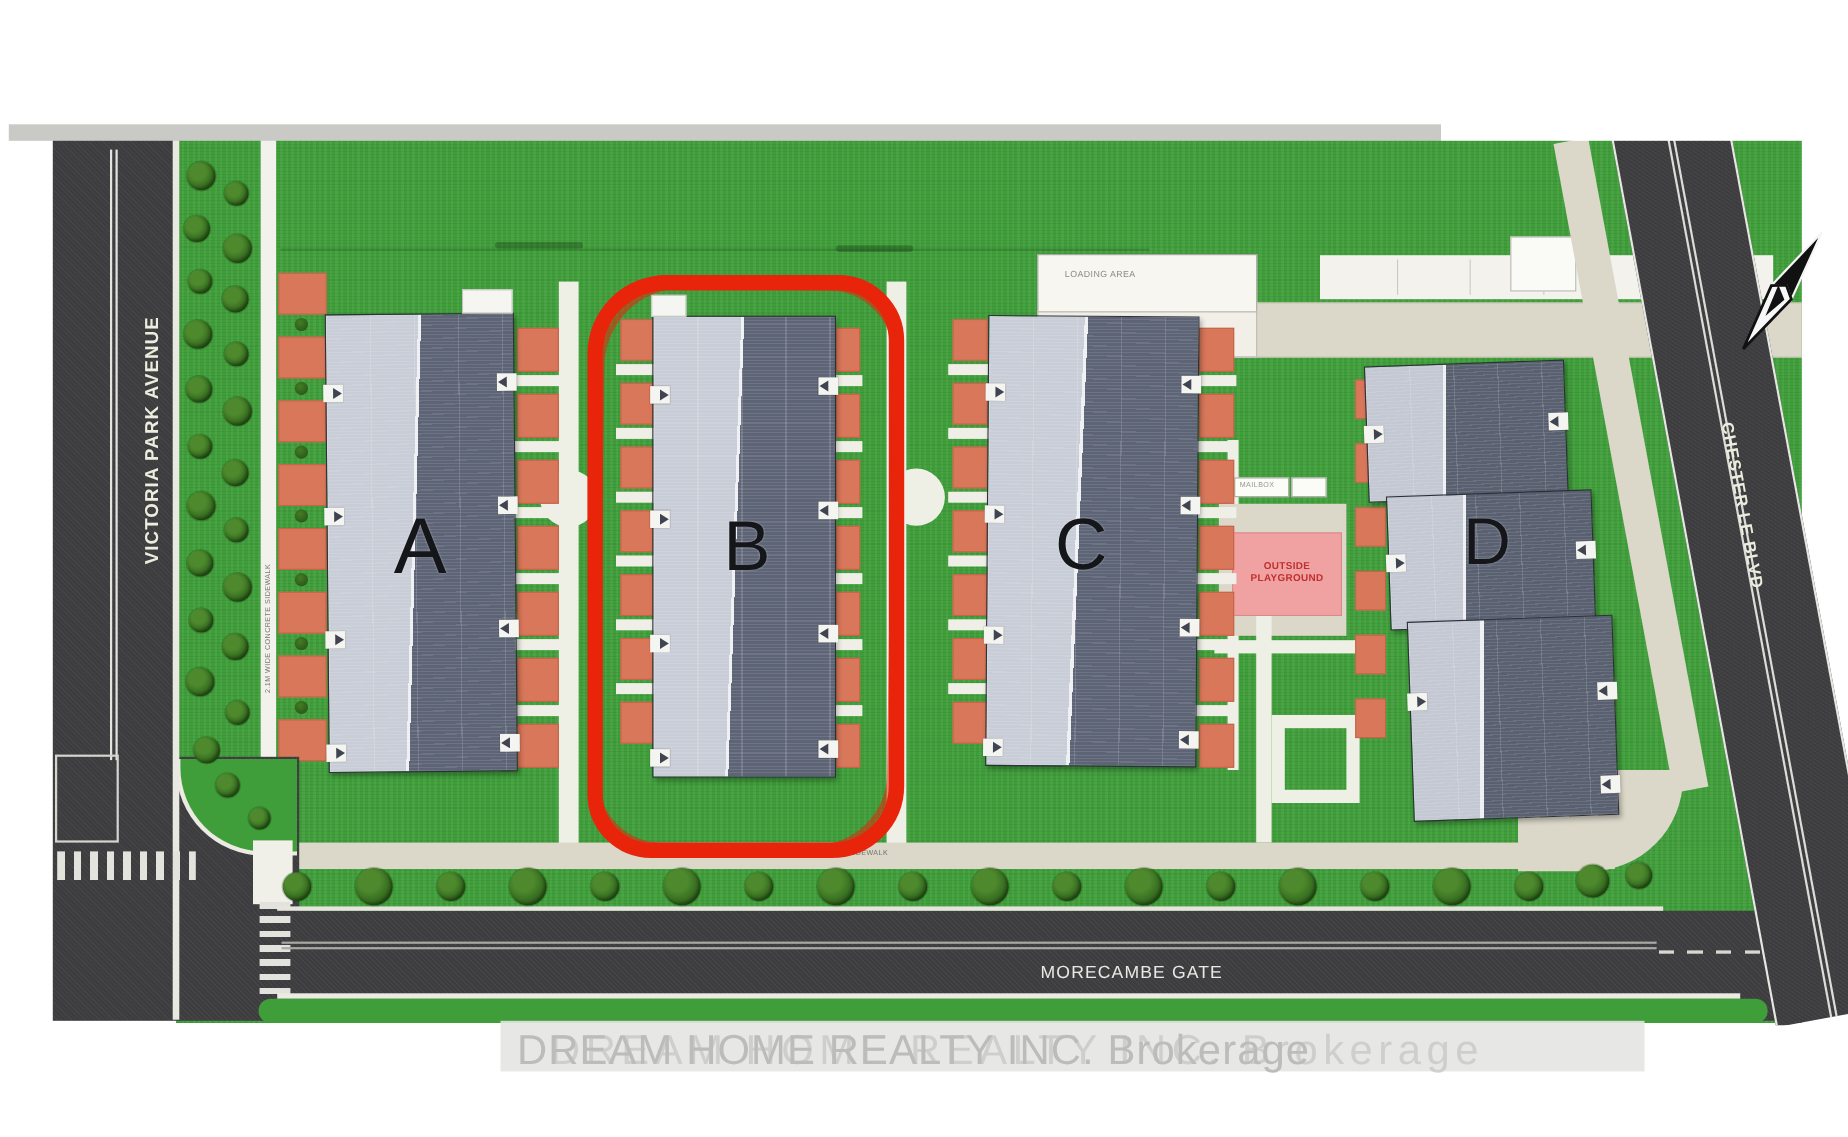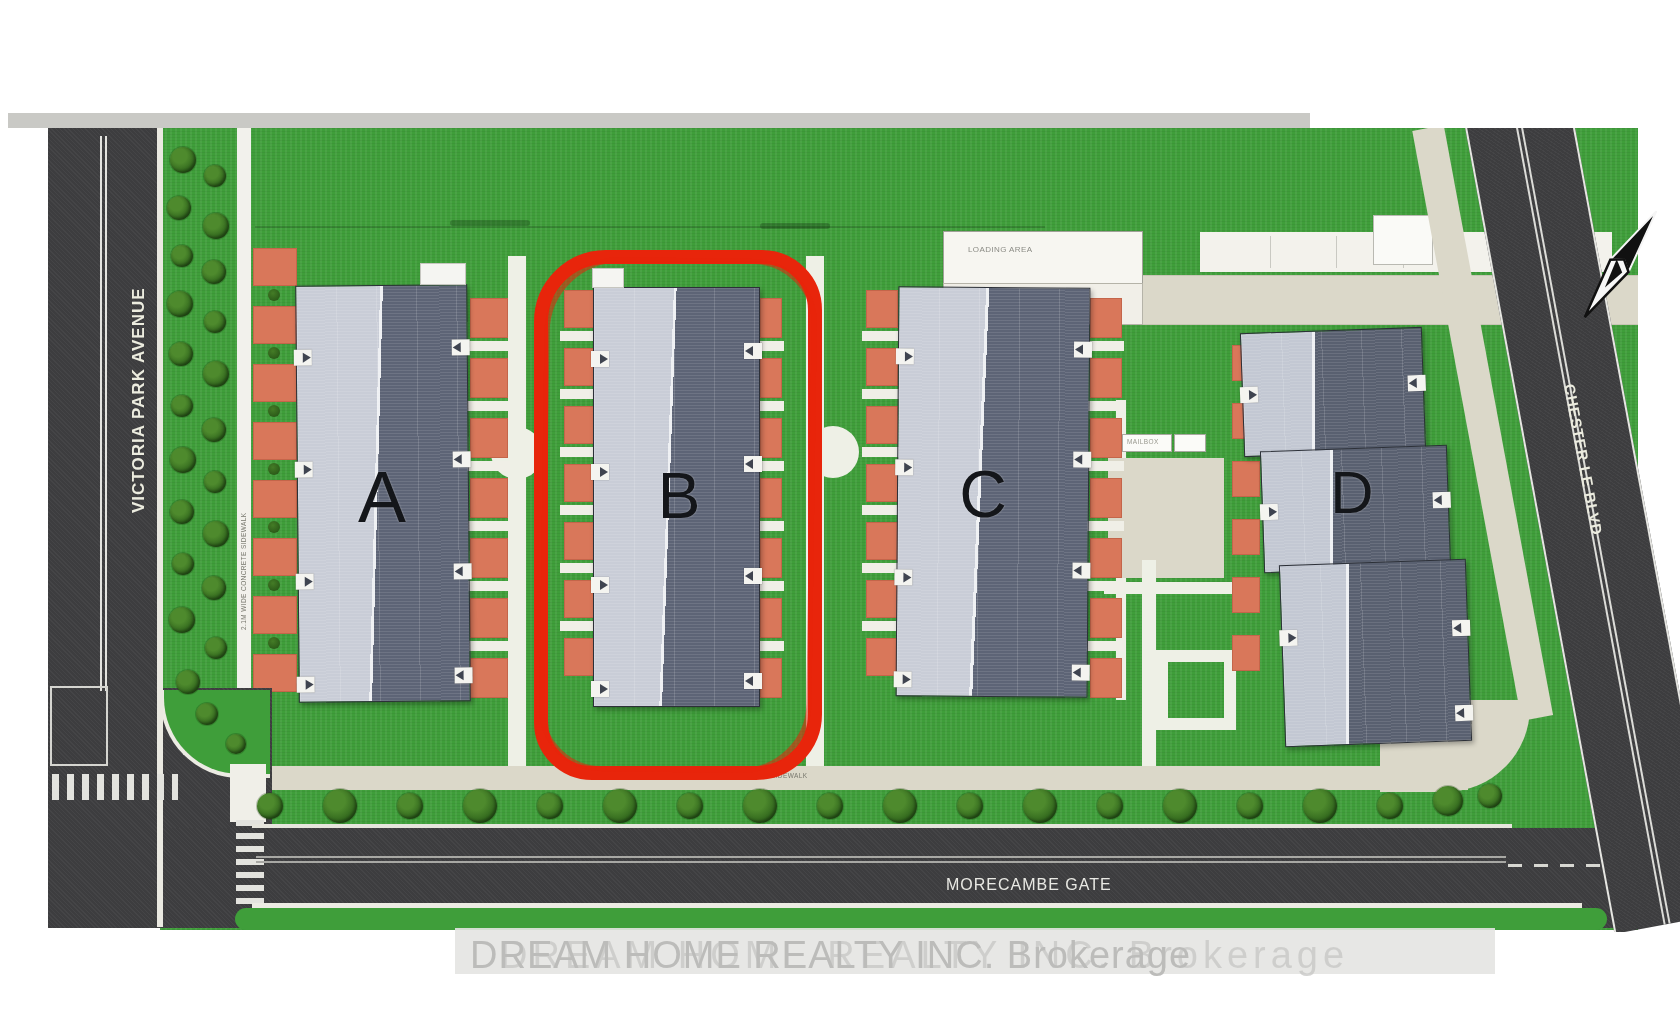--- a/index.html
+++ b/index.html
@@ -73,20 +73,26 @@
     <div class="abs" style="left:943px;top:231px;width:198px;height:52px;background:#f7f6f1;border:1px solid #a0a098;"></div>
     <div class="abs" style="left:943px;top:283px;width:198px;height:40px;background:#f1efe8;border:1px solid #b5b3a8;"></div>
     <div class="abs tinytext" style="left:968px;top:245px;font-size:8px;color:#8b8b85;">LOADING AREA</div>
 
     <div class="abs whitepath" style="left:1116px;top:400px;width:10px;height:300px;"></div>
     <div class="abs whitepath" style="left:1104px;top:582px;width:130px;height:12px;"></div>
     <div class="abs" style="left:1122px;top:434px;width:48px;height:16px;background:#fbfbf8;border:1px solid #a8a8a0;"></div>
     <div class="abs tinytext" style="left:1127px;top:438px;font-size:6.5px;color:#99998f;">MAILBOX</div>
     <div class="abs" style="left:1174px;top:434px;width:30px;height:16px;background:#fbfbf8;border:1px solid #a8a8a0;"></div>
     <div class="abs beige" style="left:1108px;top:458px;width:116px;height:120px;"></div>
+    <div class="abs" style="left:1120px;top:484px;width:98px;height:74px;background:#f0a1a1;border:1px solid #d98a8a;">
+      <div class="playground-label" style="position:absolute;left:0;right:0;top:24px;">
+        <div>OUTSIDE</div>
+        <div>PLAYGROUND</div>
+      </div>
+    </div>
 
     <div class="abs whitepath" style="left:508px;top:256px;width:18px;height:512px;"></div>
     <div class="abs whitepath" style="left:491px;top:427px;width:52px;height:52px;border-radius:50%;"></div>
     <div class="abs whitepath" style="left:806px;top:256px;width:18px;height:512px;"></div>
     <div class="abs whitepath" style="left:807px;top:426px;width:52px;height:52px;border-radius:50%;"></div>
     <div class="abs whitepath" style="left:1142px;top:560px;width:14px;height:206px;"></div>
     <div class="abs" style="left:1156px;top:650px;width:56px;height:56px;border:12px solid #eef0e6;"></div>
 
     <div id="patios">
         <div class="patio" style="left:253px;top:248px;width:42px;height:36px;"></div>

